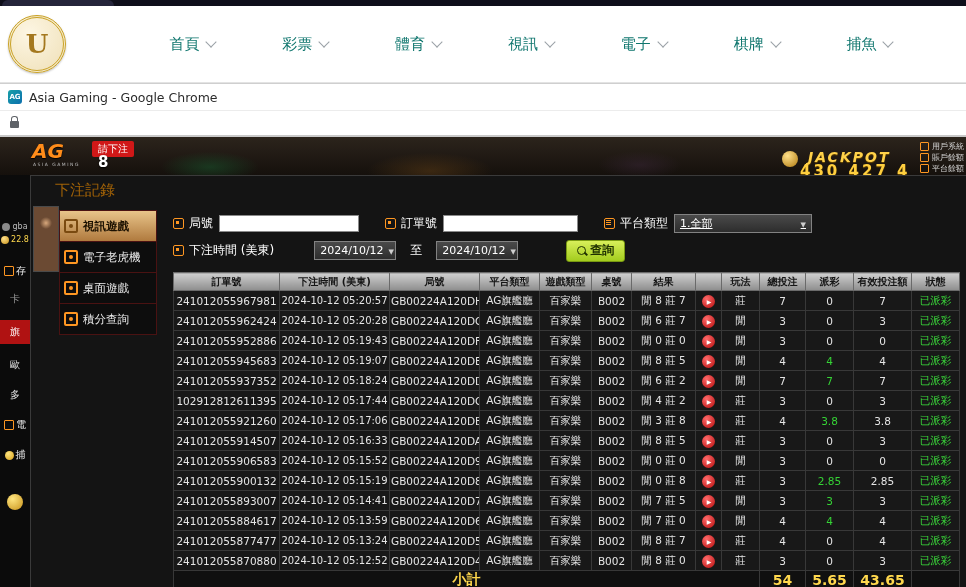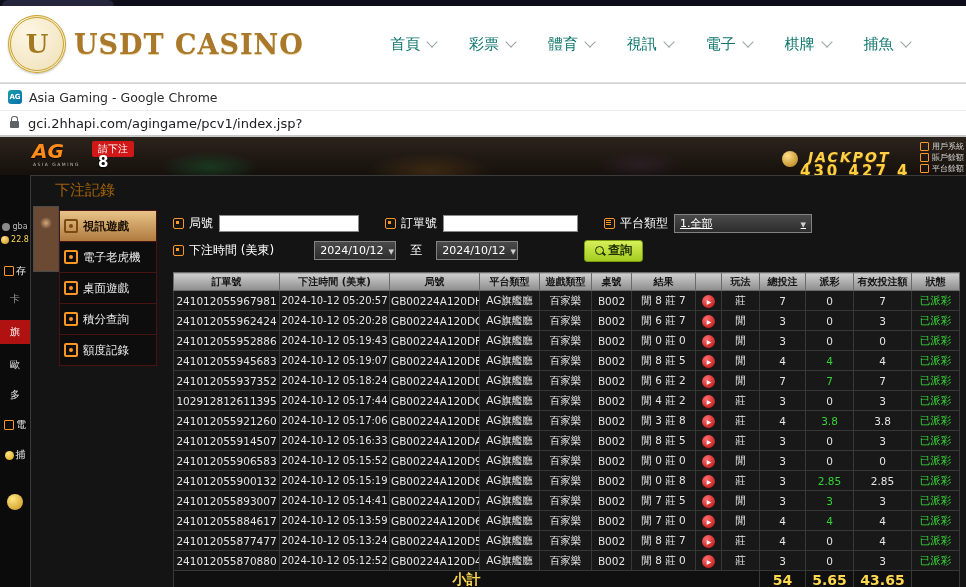--- a/index.html
+++ b/index.html
@@ -144,21 +144,20 @@
 
 <div class="screen">
 
   <div class="tab-strip">
     <div class="tab"></div>
   </div>
 
   <header class="casino-header">
     <div class="logo">
       <div class="emblem">U</div>
-      <div class="logo-text">USDT CASINO</div>
     </div>
     <nav class="casino-nav">
       <div class="nav-item">
         <span>首頁</span>
         <span class="chev"></span>
       </div>
       <div class="nav-item">
         <span>彩票</span>
         <span class="chev"></span>
       </div>
@@ -184,21 +183,20 @@
       </div>
     </nav>
   </header>
 
   <div class="chrome-titlebar">
     <div class="favicon">AG</div>
     <div class="chrome-title">Asia Gaming - Google Chrome</div>
   </div>
   <div class="chrome-addressbar">
     <div class="lock"></div>
-    <div class="url">gci.2hhapi.com/agingame/pcv1/index.jsp?</div>
   </div>
 
   <div class="chrome-content">
 
     <div class="ag-header">
       <div class="ag-logo">AG</div>
       <div class="ag-logo-sub">ASIA GAMING</div>
       <div class="bet-badge">請下注</div>
       <div class="countdown">8</div>
       <div class="pot-icon"></div>
@@ -271,24 +269,20 @@
               <span>電子老虎機</span>
             </li>
             <li class="menu-item">
               <span class="menu-ico"></span>
               <span>桌面遊戲</span>
             </li>
             <li class="menu-item">
               <span class="menu-ico"></span>
               <span>積分查詢</span>
             </li>
-            <li class="menu-item">
-              <span class="menu-ico"></span>
-              <span>額度記錄</span>
-            </li>
           </ul>
         </div>
 
         <div class="records-main">
 
           <div class="filter-row" style="gap:26px;">
             <div class="f-group">
               <span class="f-ico"></span>
               <span class="f-label">局號</span>
               <input class="f-input" value="" style="">
@@ -313,21 +307,21 @@
             <span class="f-label">下注時間 (美東)</span>
             <div class="dark-select" style="width:82px;margin-left:34px;">
               <span>2024/10/12</span>
               <span class="caret"></span>
             </div>
             <span style="margin:0 14px;">至</span>
             <div class="dark-select" style="width:82px;">
               <span>2024/10/12</span>
               <span class="caret"></span>
             </div>
-            <div class="search-btn" style="margin-left:66px;">
+            <div class="search-btn" style="margin-left:48px;">
               <span class="mag"></span>
               <span>查詢</span>
             </div>
           </div>
 
           <table class="records">
             <colgroup>
               <col style="width:106px">
                 <col style="width:110px">
                 <col style="width:90px">

